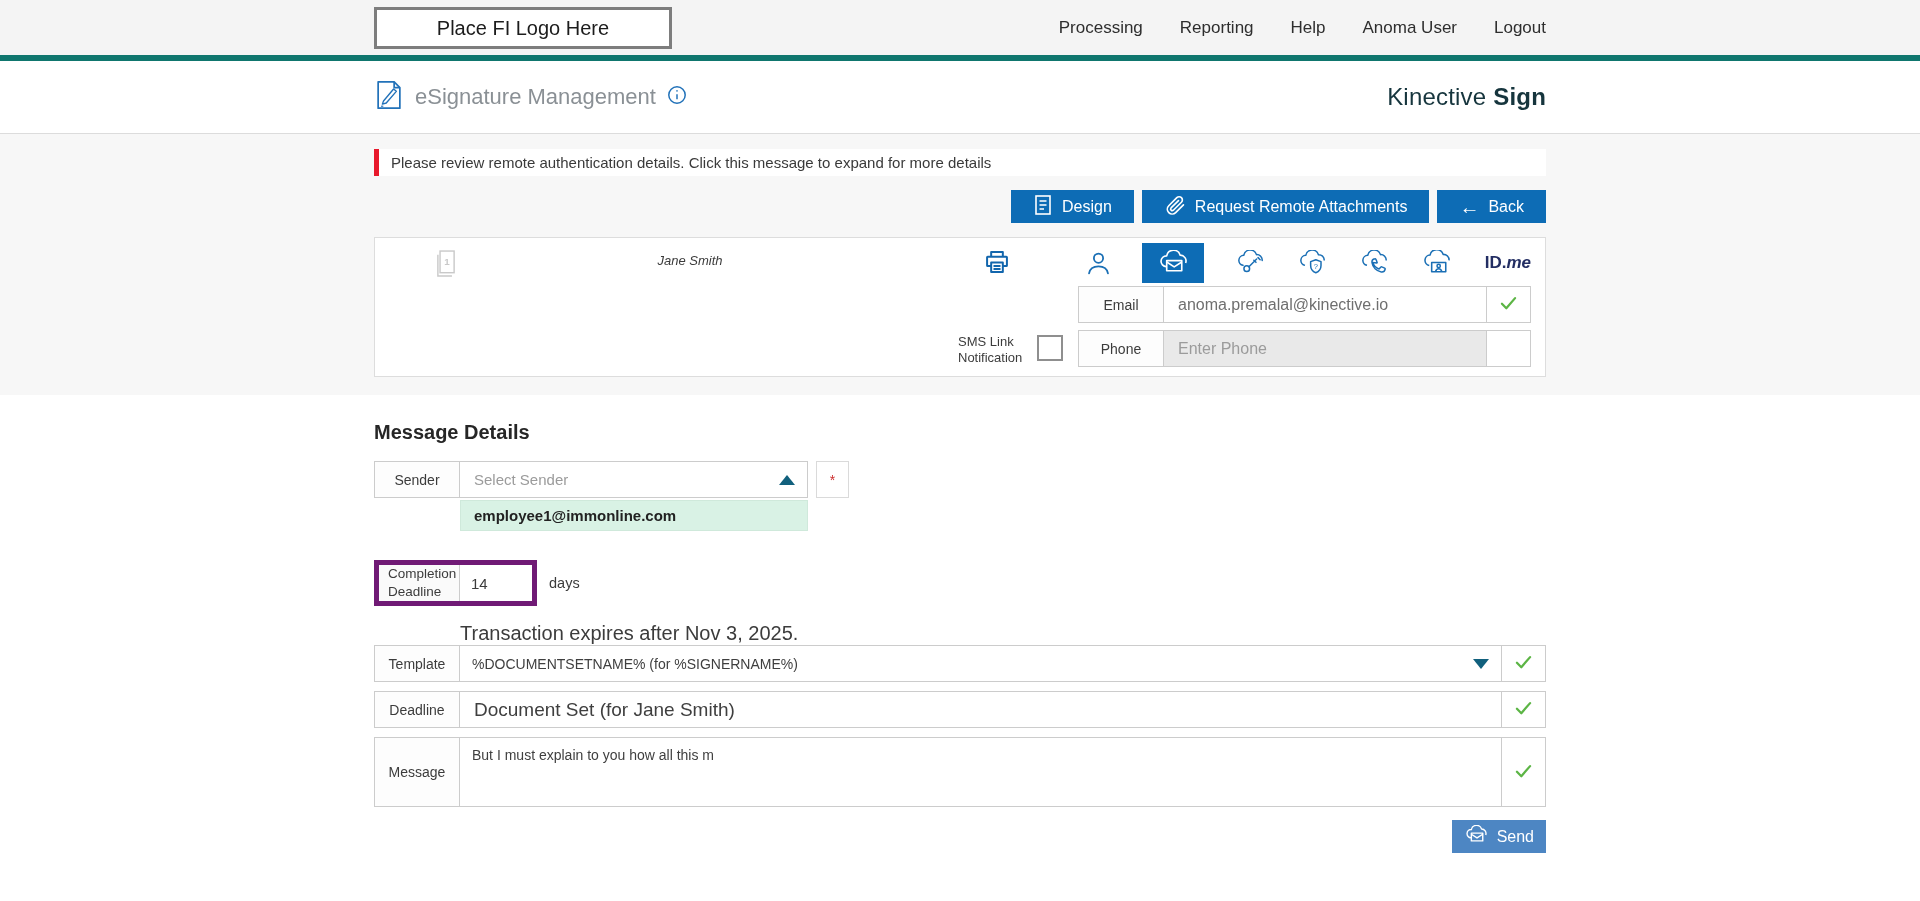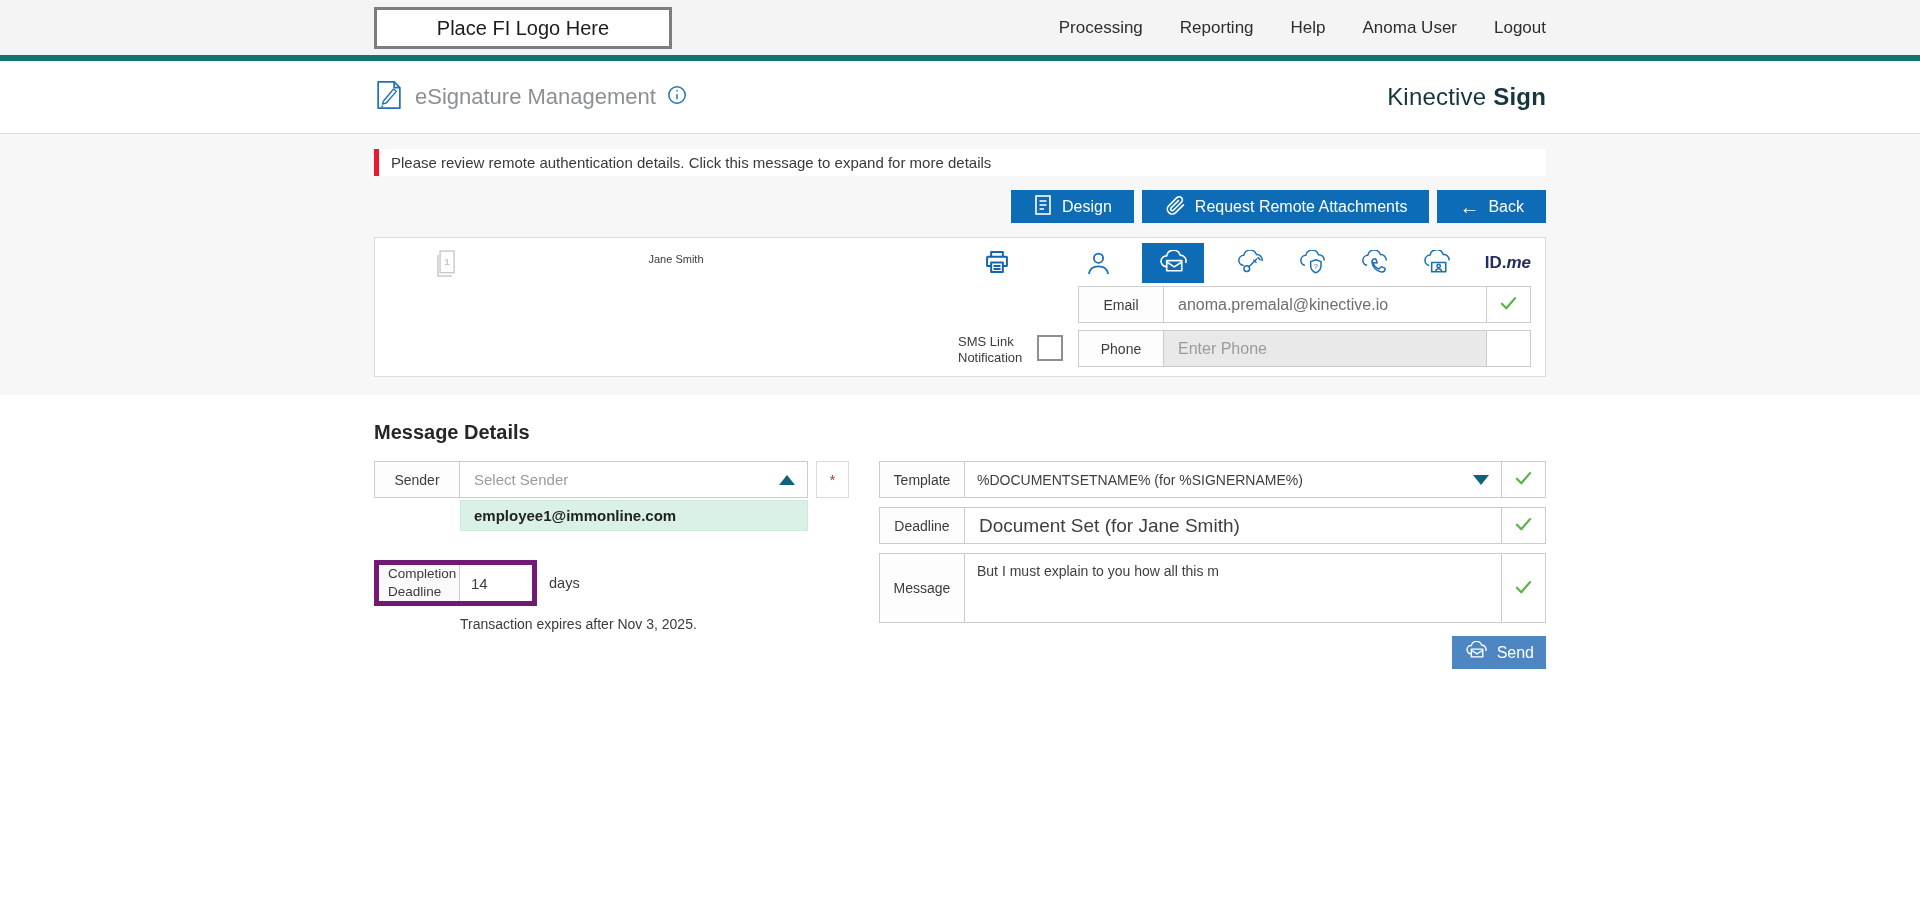--- a/index.html
+++ b/index.html
@@ -44,21 +44,21 @@
     height:33px; border:none; background:#0d6cb5; color:#fff;
     display:flex; align-items:center; gap:9px; padding:0 22px;
     font-size:16px; cursor:pointer; font-family:inherit;
   }
   .btn .arrow { font-size:20px; line-height:1; }
 
   
   .card { margin-top:14px; height:140px; background:#fff; border:1px solid #dddddd; position:relative; }
   .crow1 { position:absolute; left:0; top:3px; height:44px; width:100%; }
   .page-badge { position:absolute; left:58px; top:7px; }
-  .signer-name { position:absolute; left:216px; top:12px; width:170px; text-align:center; font-size:11px; color:#3c3c3c; }
+  .signer-name { position:absolute; left:230px; top:12px; width:170px; text-align:center; font-size:13px; color:#3c3c3c;font-style:italic; }
   .printer-wrap { position:absolute; left:608px; top:7px; color:#1266ad; cursor:pointer; }
   .methods { position:absolute; left:710px; top:2px; width:446px; height:40px;
              display:flex; align-items:center; justify-content:space-between; }
   .method { display:flex; align-items:center; justify-content:center; color:#1a6fb5; cursor:pointer; }
   .method.selected { width:62px; height:40px; background:#0d6cb5; color:#fff; }
   .idme { font-size:17px; color:#232e63; font-weight:bold; cursor:pointer; white-space:nowrap; }
   .idme i { font-style:italic; }
   .crow2 { position:absolute; left:703px; top:48px; width:453px; }
   .crow3 { position:absolute; left:0; top:92px; width:100%; height:37px; }
   .sms-label { position:absolute; left:583px; top:4px; width:78px; font-size:13px; color:#3c3c3c; line-height:1.25; }
@@ -73,21 +73,21 @@
   .ival input { width:100%; border:none; outline:none; background:transparent;
                 font-family:inherit; font-size:16px; color:#6f6f6f; }
   .ival input::placeholder { color:#9b9b9b; }
   .ival.disabled { background:#e9e9e9; }
   .icheck { width:44px; flex:none; border-left:1px solid #cccccc; background:#fff;
             display:flex; align-items:center; justify-content:center; }
 
   
   .main { padding-top:26px; background:#fff; }
   .mh { margin:0; font-size:20px; font-weight:bold; color:#262626; }
-  .cols { display:flex; margin-top:17px; }
+  .cols { display:flex; margin-top:17px;flex-direction:column; }
   .leftcol { width:505px; flex:none; }
   .rightcol { flex:1; }
 
   .sender-row { display:flex; gap:8px; }
   .sender-group { width:434px; }
   .sender-group input { font-size:15px; }
   .tri-up { width:0; height:0; border-left:8px solid transparent; border-right:8px solid transparent;
             border-bottom:10px solid #11607d; margin-left:8px; cursor:pointer; flex:none; }
   .tri-down { width:0; height:0; border-left:8px solid transparent; border-right:8px solid transparent;
               border-top:10px solid #11607d; margin-left:8px; cursor:pointer; flex:none; }
@@ -99,21 +99,21 @@
             display:flex; align-items:center; padding-left:13px;
             font-size:15px; font-weight:bold; color:#222; cursor:pointer; }
 
   .deadline-row { margin-top:29px; display:flex; align-items:center; }
   .dgroup { display:flex; height:46px; border:5px solid #701a75; background:#fff; }
   .dlabel { width:81px; flex:none; padding-left:9px; border-right:1px solid #cccccc; background:#fafafa;
             display:flex; flex-direction:column; justify-content:center; font-size:13.5px; color:#3c3c3c; line-height:1.3; }
   .dval { width:72px; display:flex; align-items:center; padding-left:9px; }
   .dval input { width:50px; border:none; outline:none; background:transparent; font-family:inherit; font-size:15px; color:#3c3c3c; }
   .days { margin-left:12px; font-size:14.5px; color:#3c3c3c; }
-  .expires { margin-left:86px; margin-top:10px; font-size:14px; color:#3c3c3c; }
+  .expires { margin-left:86px; margin-top:16px; font-size:20px; color:#3c3c3c; }
 
   .rgroup { margin-bottom:9px; }
   .tmpl-val { flex:1; min-width:0; display:flex; align-items:center; font-size:14px; color:#3f3f3f; white-space:nowrap; overflow:hidden; }
   .subj input { font-size:19px; color:#3f3f3f; }
   .msg-group { height:70px; }
   .msg-group .iglabel { font-size:14px; }
   .msg-group textarea { flex:1; border:none; outline:none; resize:none; background:transparent;
                         font-family:inherit; font-size:14px; color:#3f3f3f; padding:9px 12px; }
   .send-row { display:flex; justify-content:flex-end; margin-top:13px; }
   .send-btn { height:33px; border:none; background:#4d86c3; color:#fff;

